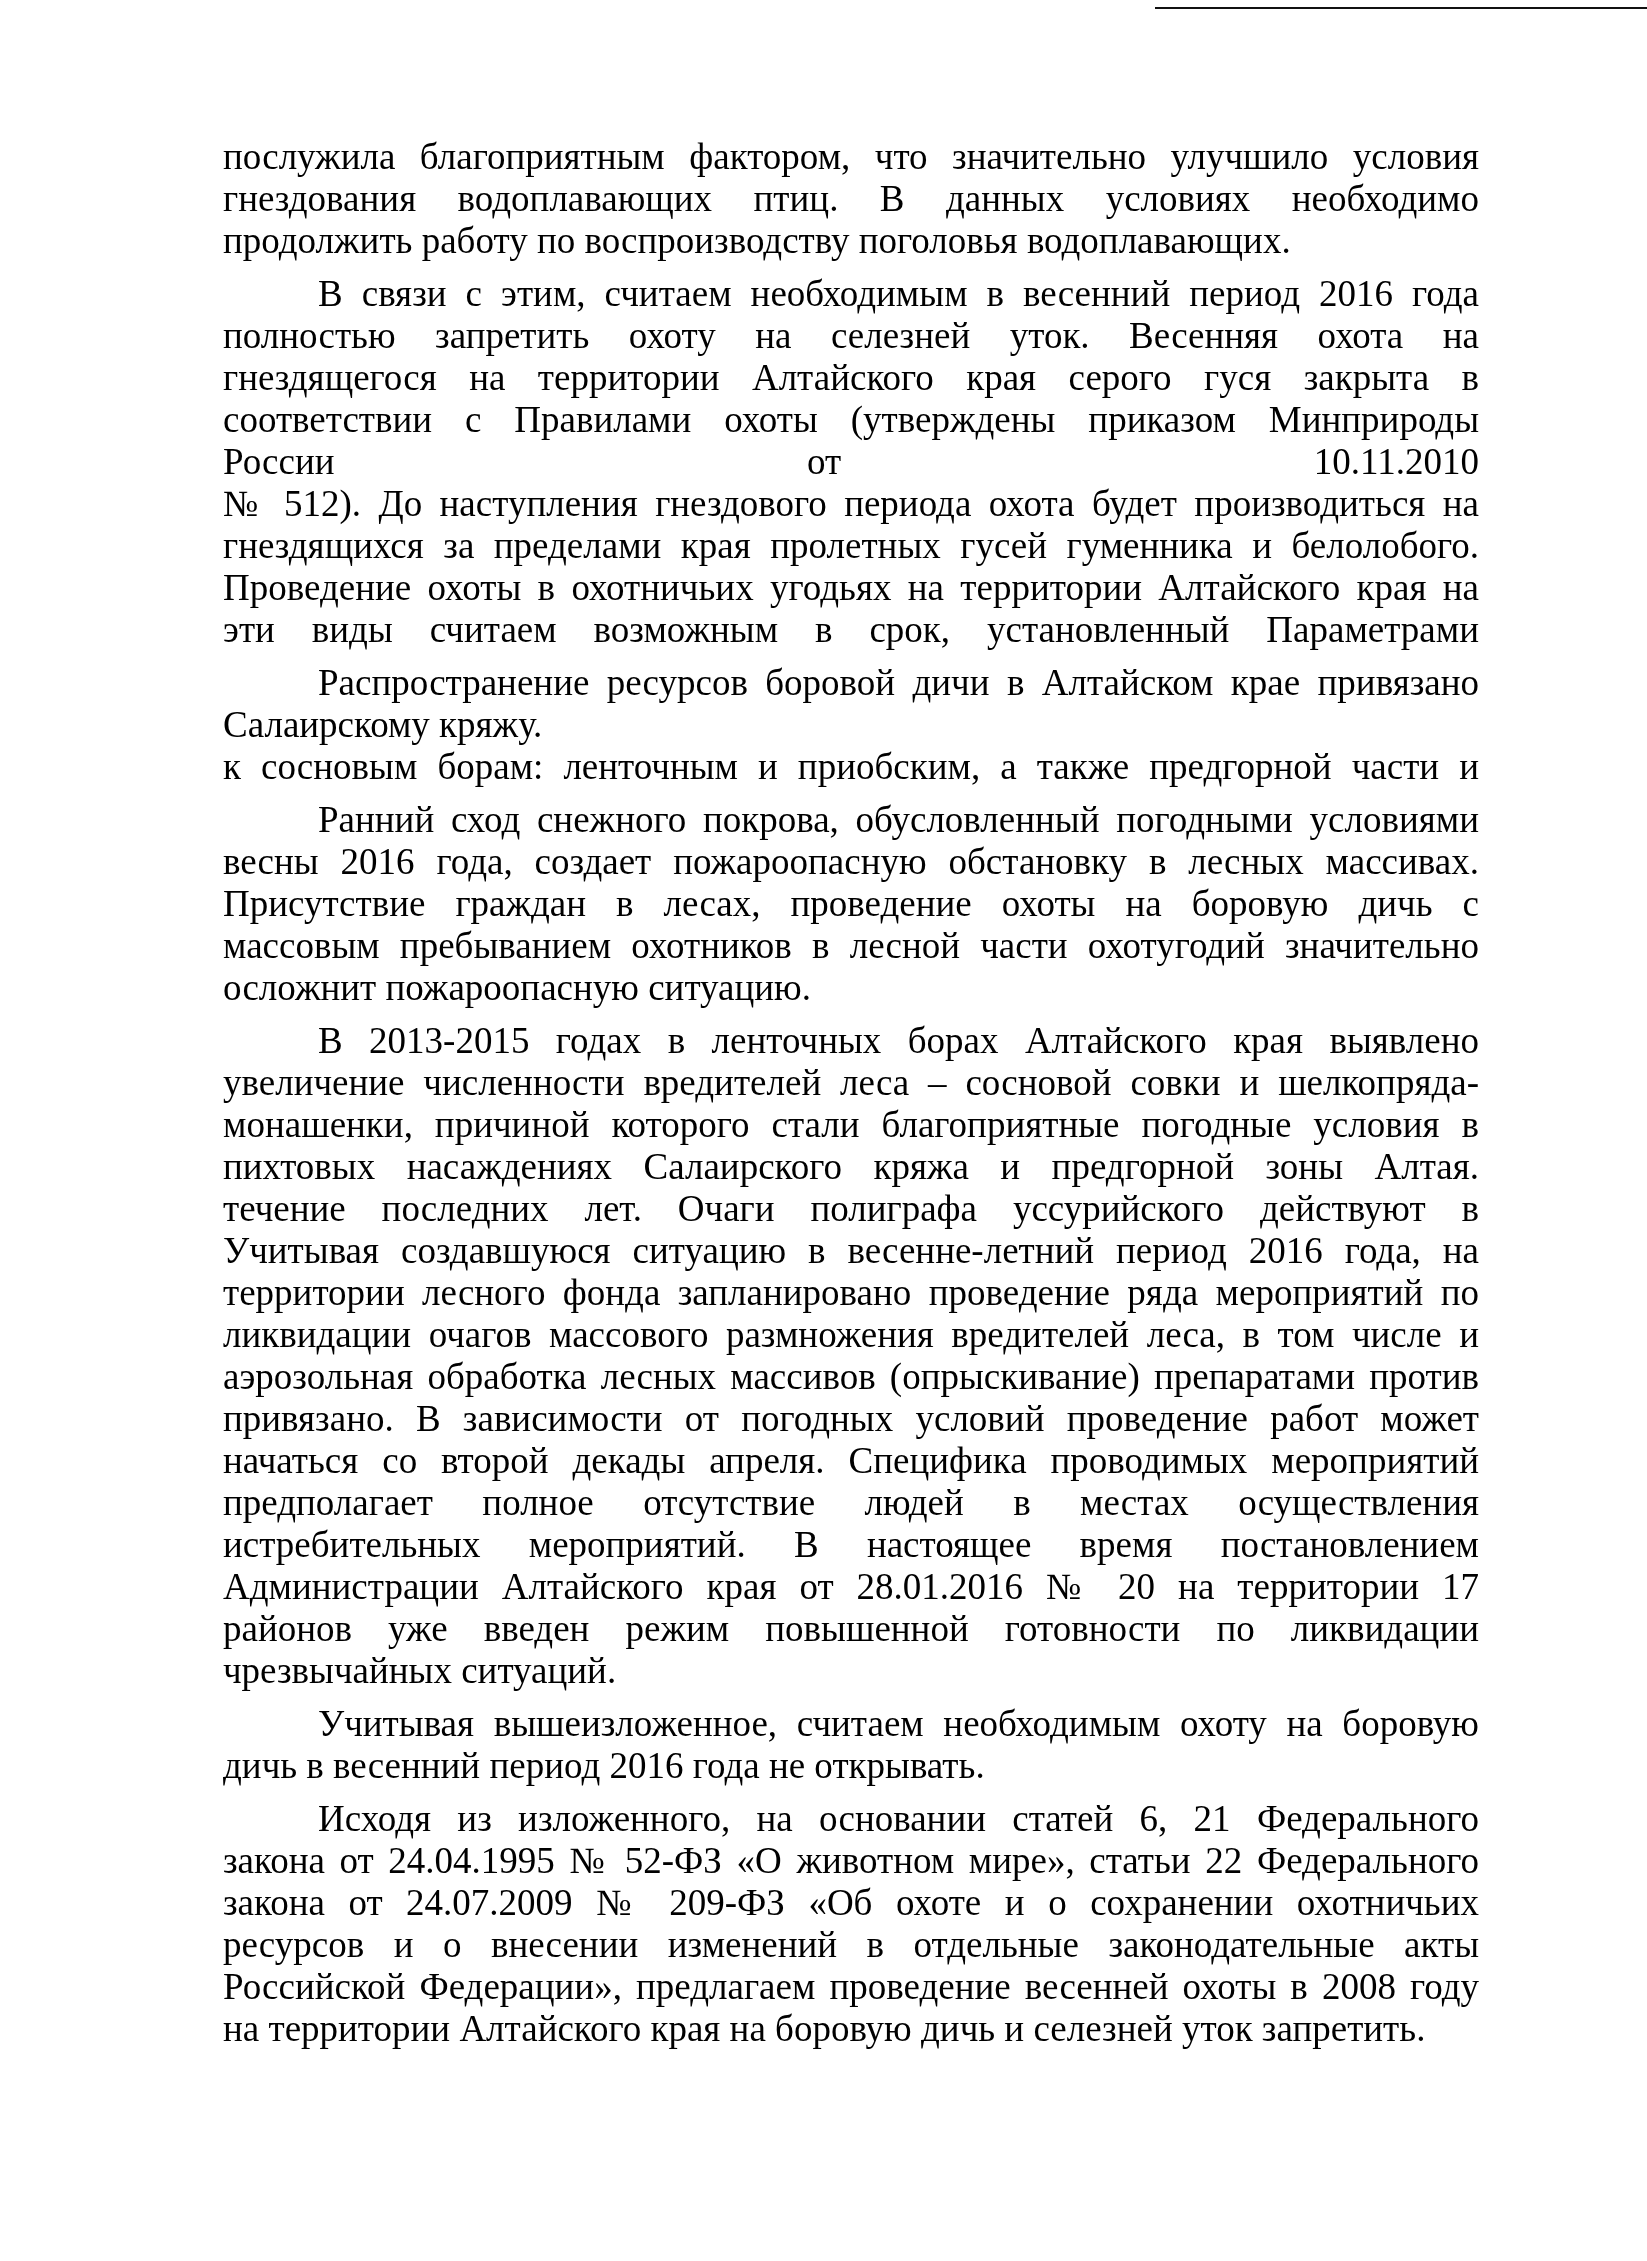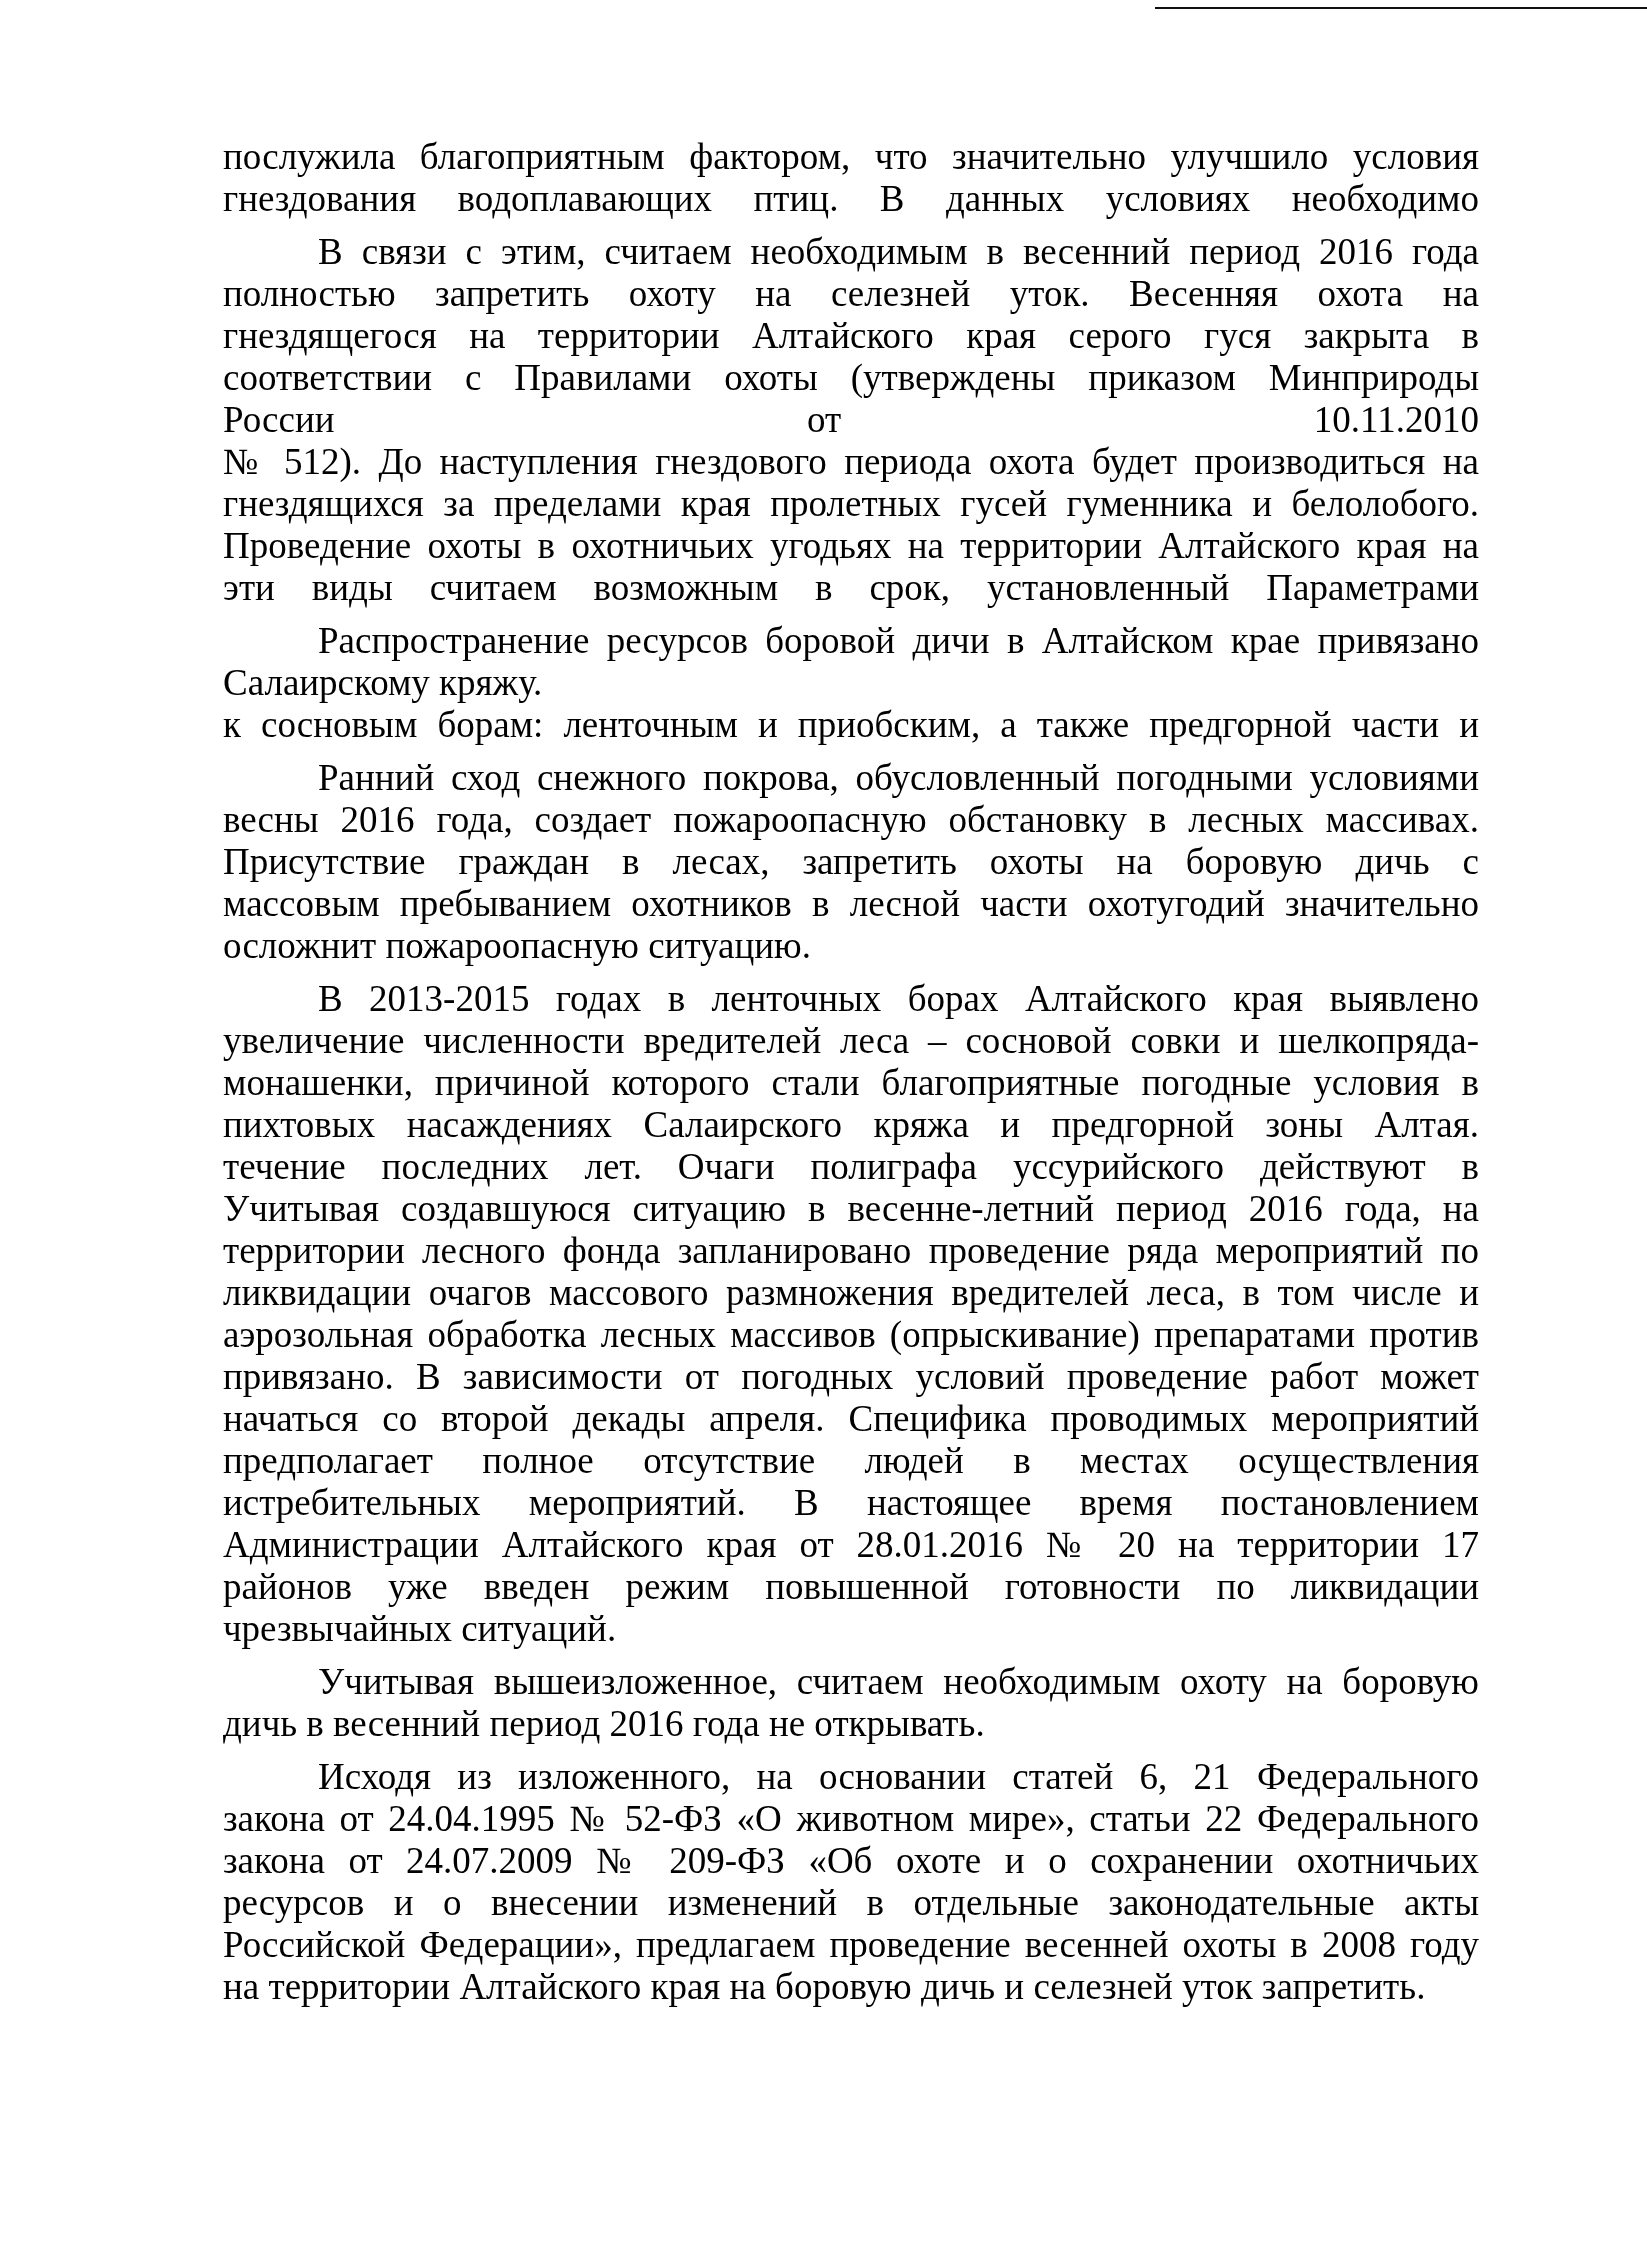--- a/index.html
+++ b/index.html
@@ -52,41 +52,42 @@
 </style>
 </head>
 <body>
 
 <div class="scan-edge"></div>
 
 <div class="page" id="page">
     <div class="para">
       <span class="line" style="white-space: normal; overflow: hidden;">послужила благоприятным фактором, что значительно улучшило условия</span>
       <span class="line" style="white-space: normal; overflow: hidden;">гнездования водоплавающих птиц. В данных условиях необходимо</span>
+      <span class="line last">продолжить работу по воспроизводству поголовья водоплавающих.</span>
     </div>
     <div class="para">
       <span class="line indent" style="white-space: normal; overflow: hidden;">В связи с этим, считаем необходимым в весенний период 2016 года</span>
       <span class="line" style="white-space: normal; overflow: hidden;">полностью запретить охоту на селезней уток. Весенняя охота на</span>
       <span class="line" style="white-space: normal; overflow: hidden;">гнездящегося на территории Алтайского края серого гуся закрыта в</span>
       <span class="line" style="white-space: normal; overflow: hidden;">соответствии с Правилами охоты (утверждены приказом Минприроды</span>
       <span class="line" style="white-space: normal; overflow: hidden;">России от 10.11.2010</span>
       <span class="line" style="white-space: normal; overflow: hidden;">№ 512). До наступления гнездового периода охота будет производиться на</span>
       <span class="line" style="white-space: normal; overflow: hidden;">гнездящихся за пределами края пролетных гусей гуменника и белолобого.</span>
       <span class="line" style="white-space: normal; overflow: hidden;">Проведение охоты в охотничьих угодьях на территории Алтайского края на</span>
       <span class="line" style="white-space: normal; overflow: hidden;">эти виды считаем возможным в срок, установленный Параметрами</span>
     </div>
     <div class="para">
       <span class="line indent" style="white-space: normal; overflow: hidden;">Распространение ресурсов боровой дичи в Алтайском крае привязано</span>
       <span class="line last">Салаирскому кряжу.</span>
       <span class="line" style="white-space: normal; overflow: hidden;">к сосновым борам: ленточным и приобским, а также предгорной части и</span>
     </div>
     <div class="para">
       <span class="line indent" style="white-space: normal; overflow: hidden;">Ранний сход снежного покрова, обусловленный погодными условиями</span>
       <span class="line" style="white-space: normal; overflow: hidden;">весны 2016 года, создает пожароопасную обстановку в лесных массивах.</span>
-      <span class="line" style="white-space: normal; overflow: hidden;">Присутствие граждан в лесах, запретить охоты на боровую дичь с</span>
+      <span class="line" style="white-space: normal; overflow: hidden;">Присутствие граждан в лесах, проведение охоты на боровую дичь с</span>
       <span class="line" style="white-space: normal; overflow: hidden;">массовым пребыванием охотников в лесной части охотугодий значительно</span>
       <span class="line last">осложнит пожароопасную ситуацию.</span>
     </div>
     <div class="para">
       <span class="line indent" style="white-space: normal; overflow: hidden;">В 2013-2015 годах в ленточных борах Алтайского края выявлено</span>
       <span class="line" style="white-space: normal; overflow: hidden;">увеличение численности вредителей леса – сосновой совки и шелкопряда-</span>
       <span class="line" style="white-space: normal; overflow: hidden;">монашенки, причиной которого стали благоприятные погодные условия в</span>
       <span class="line" style="white-space: normal; overflow: hidden;">пихтовых насаждениях Салаирского кряжа и предгорной зоны Алтая.</span>
       <span class="line" style="white-space: normal; overflow: hidden;">течение последних лет. Очаги полиграфа уссурийского действуют в</span>
       <span class="line" style="white-space: normal; overflow: hidden;">Учитывая создавшуюся ситуацию в весенне-летний период 2016 года, на</span>

